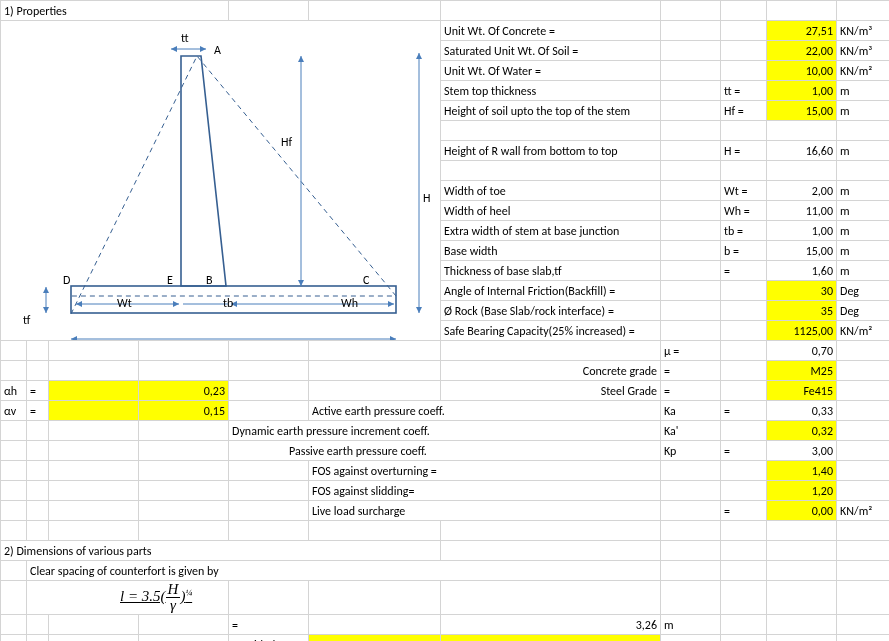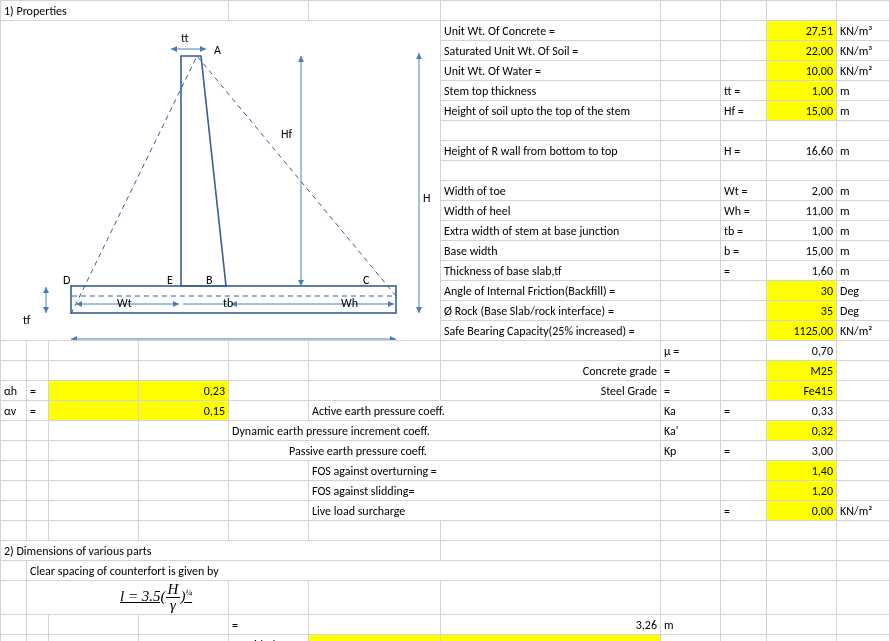--- a/index.html
+++ b/index.html
@@ -122,21 +122,21 @@
         <line x1="45" y1="266" x2="45" y2="292" stroke="#4a7ebb" stroke-width="1"></line>
         <path d="M45 266 l-3 6 h6 z" fill="#4a7ebb"></path>
               <path d="M45 292 l-3 -6 h6 z" fill="#4a7ebb"></path>
 
         <line x1="70" y1="318" x2="395" y2="318" stroke="#4a7ebb" stroke-width="1"></line>
         <path d="M70 318 l6 -3 v6 z" fill="#4a7ebb"></path>
               <path d="M395 318 l-6 -3 v6 z" fill="#4a7ebb"></path>
       </svg>
       <span class="dlabel" style="top:10px;left:180px">tt</span>
       <span class="dlabel" style="top:22px;left:213px">A</span>
-      <span class="dlabel" style="top:106px;left:280px">Hf</span>
+      <span class="dlabel" style="top:114px;left:280px">Hf</span>
       <span class="dlabel" style="top:170px;left:422px">H</span>
       <span class="dlabel" style="top:252px;left:62px">D</span>
       <span class="dlabel" style="top:252px;left:166px">E</span>
       <span class="dlabel" style="top:252px;left:205px">B</span>
       <span class="dlabel" style="top:252px;left:362px">C</span>
       <span class="dlabel" style="top:275px;left:116px">Wt</span>
       <span class="dlabel" style="top:275px;left:222px">tb</span>
       <span class="dlabel" style="top:275px;left:340px">Wh</span>
       <span class="dlabel" style="top:292px;left:22px">tf</span>
 

